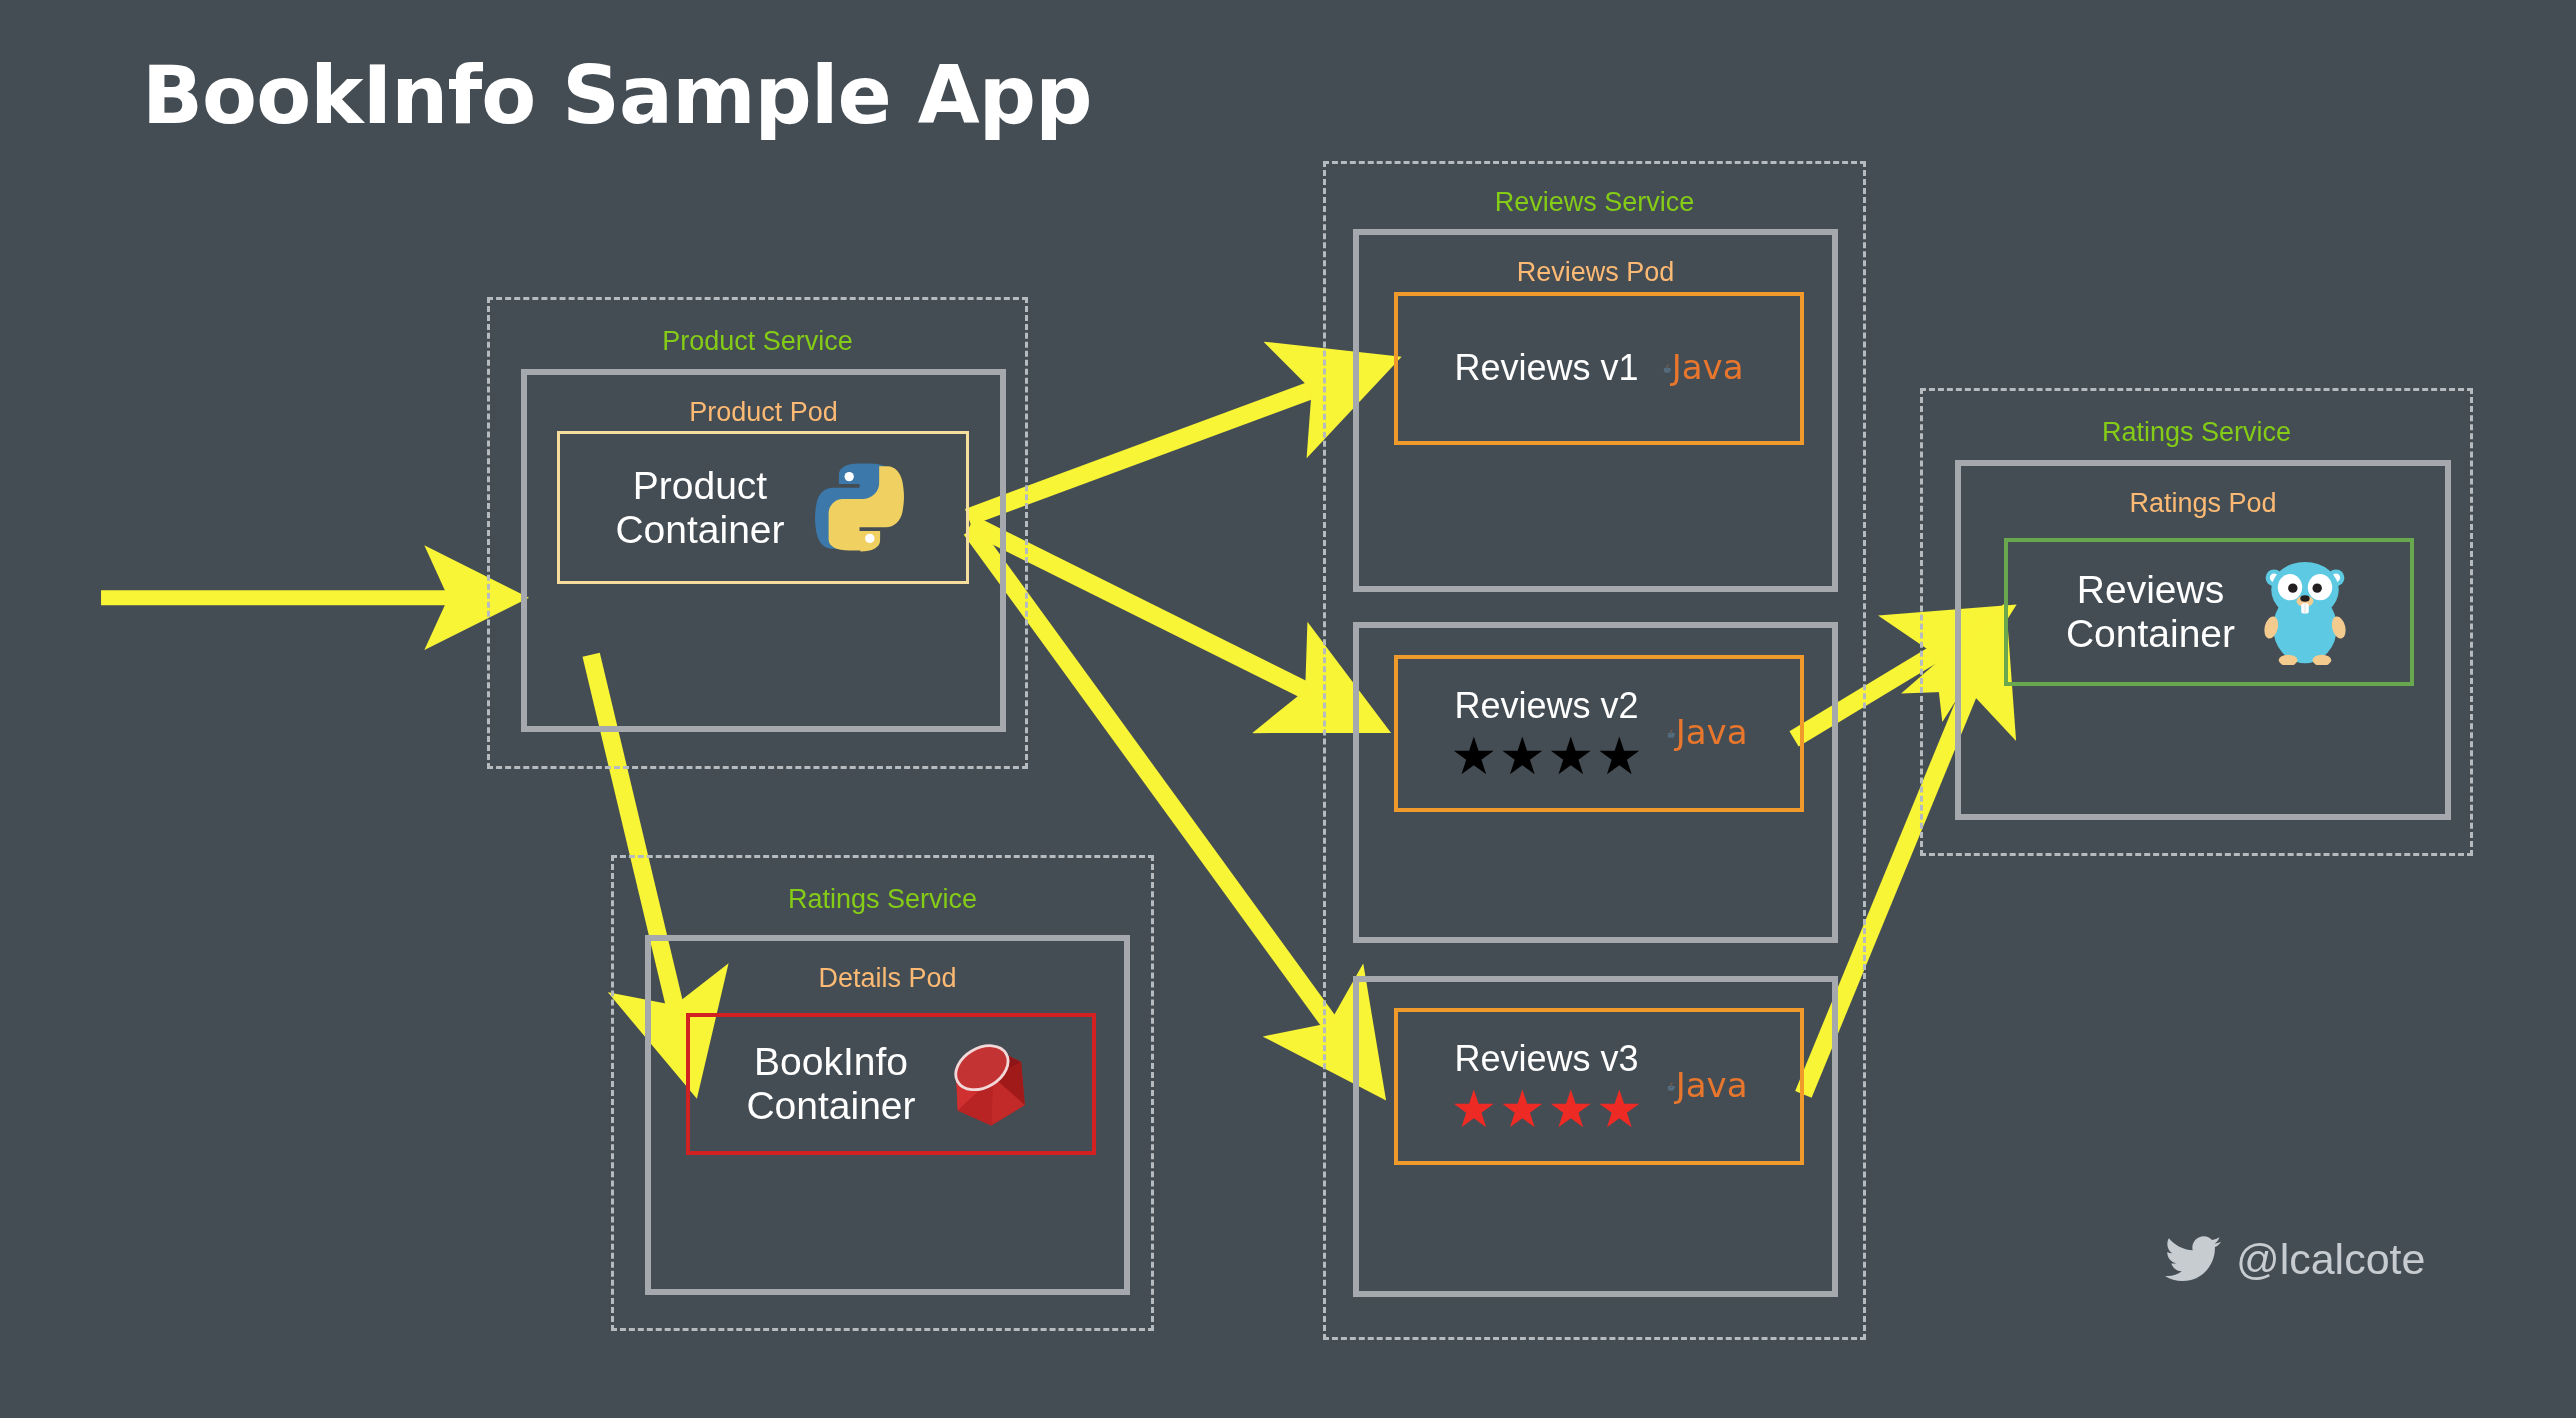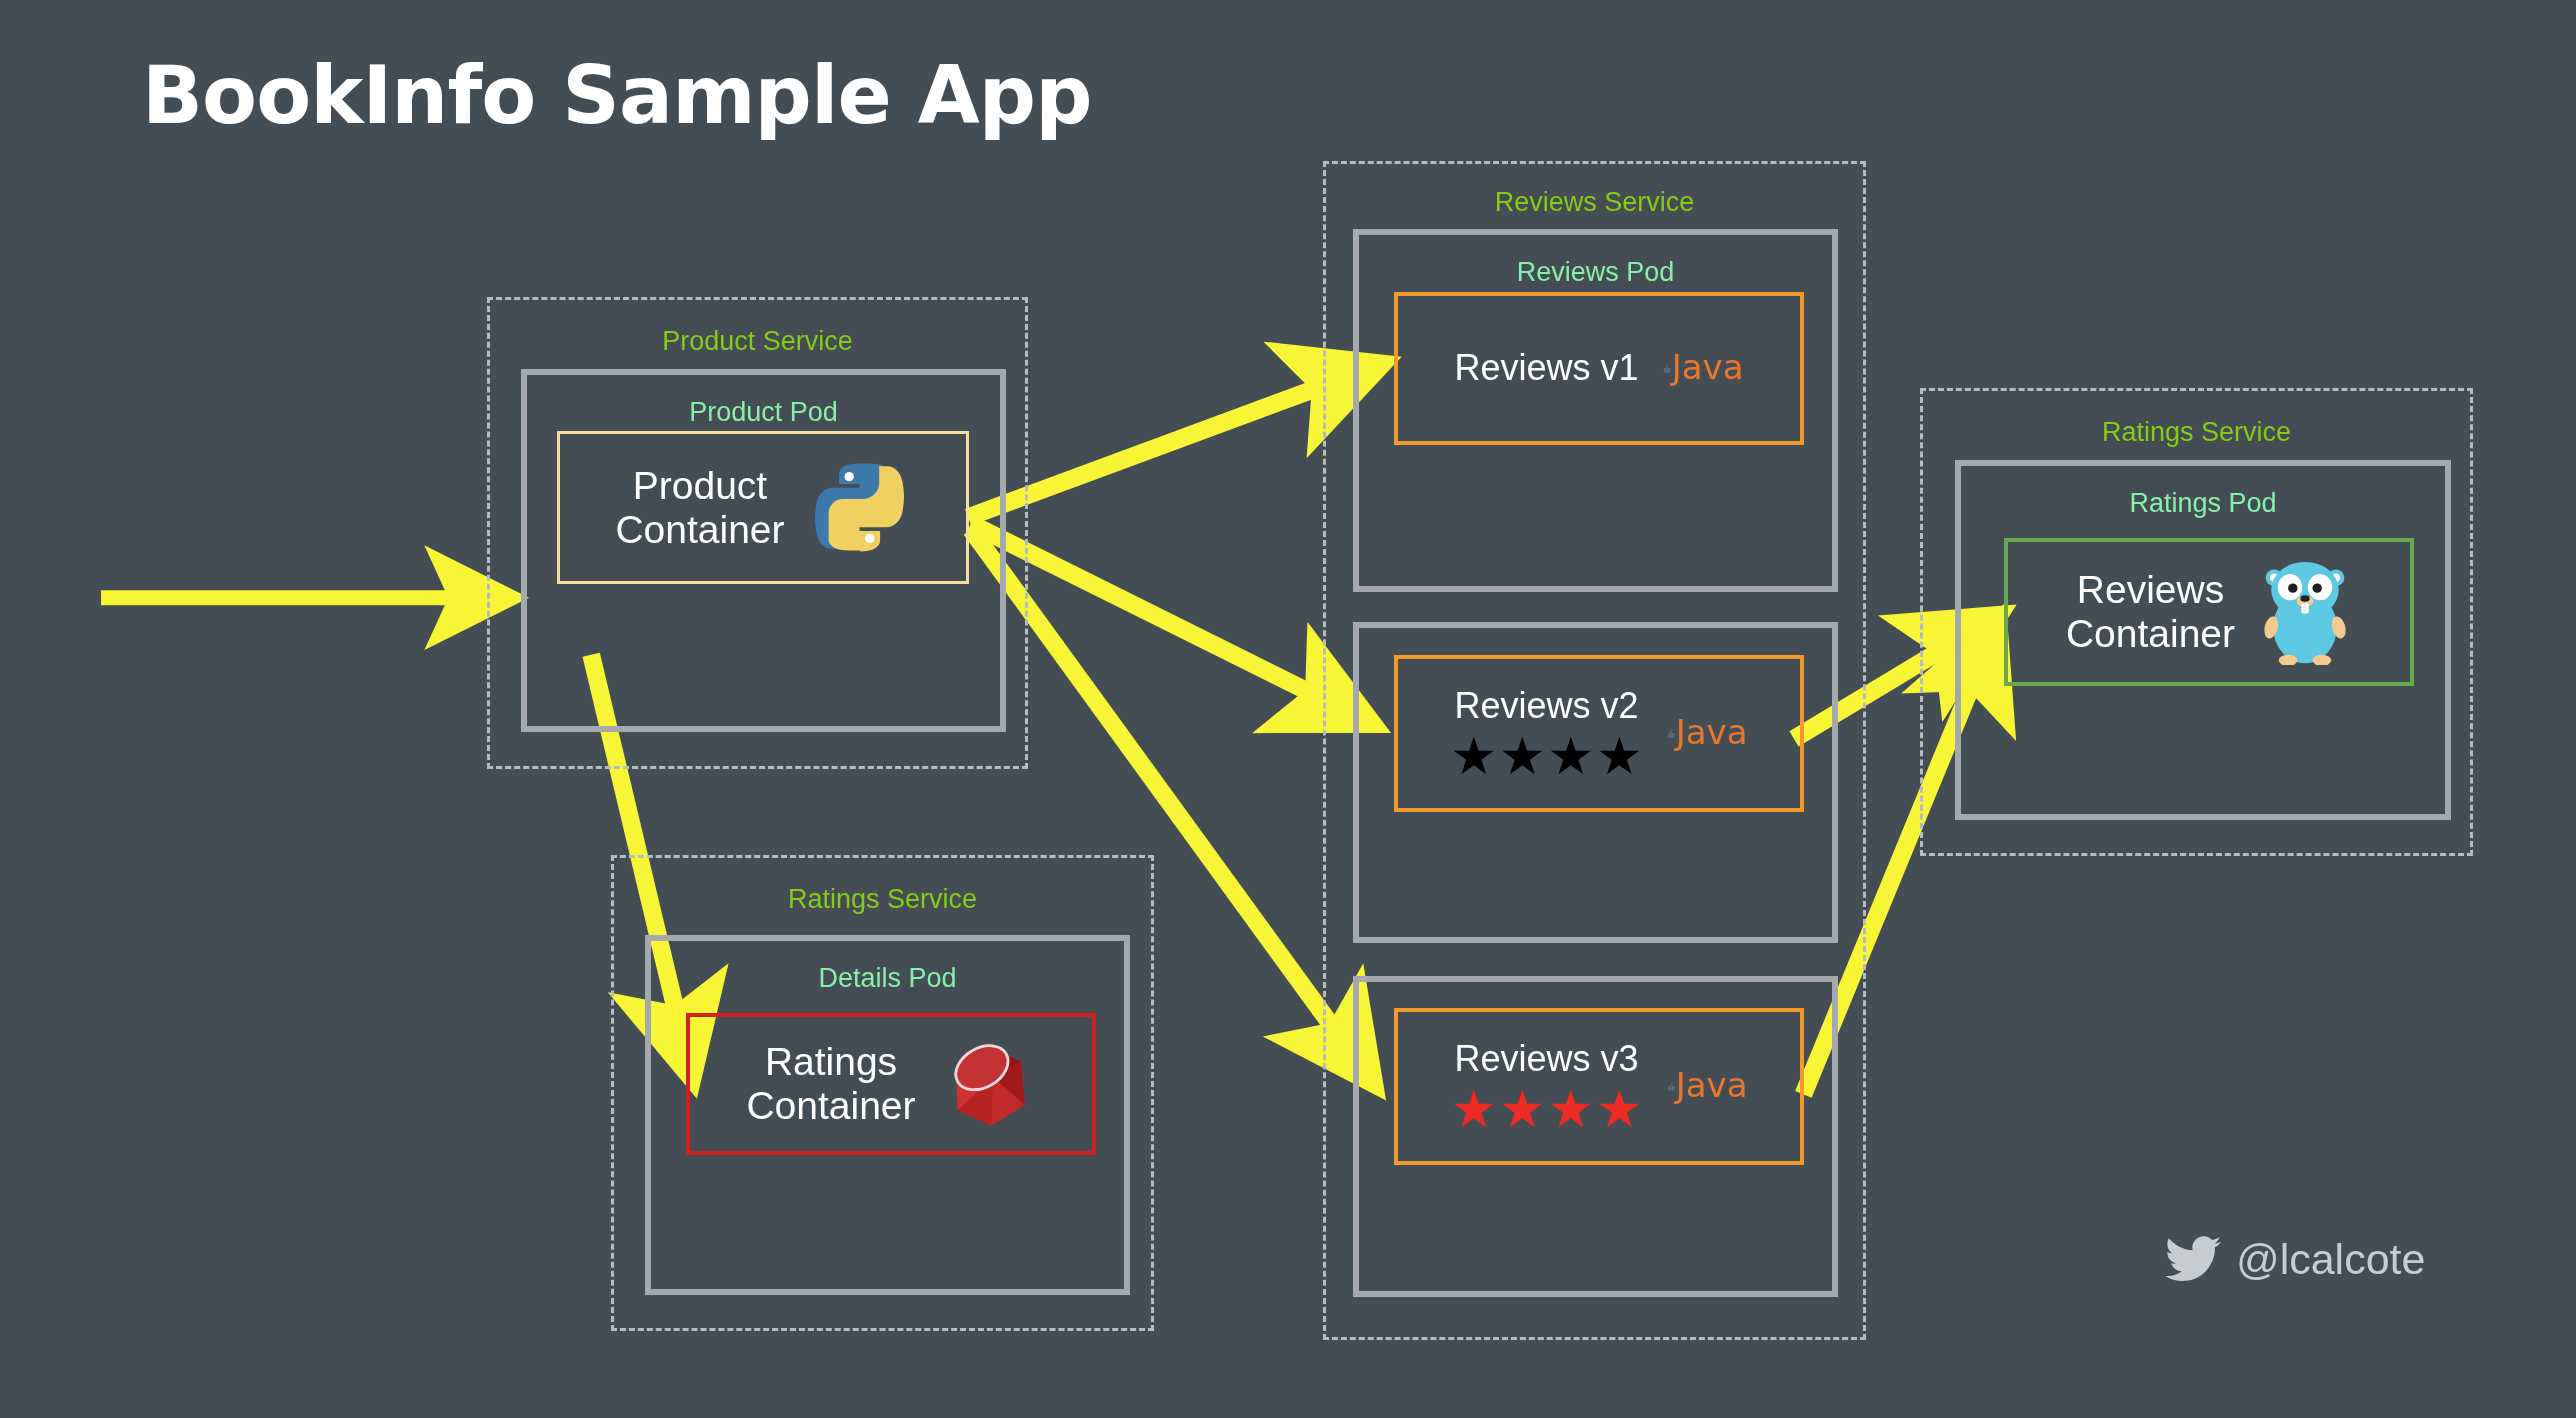--- a/index.html
+++ b/index.html
@@ -33,21 +33,21 @@
   }
 
   
   .pod{
     position:absolute;
     border:6.5px solid #a5a9ad;
     box-sizing:border-box;
   }
   .pod-label{
     position:absolute;left:0;right:0;
-    text-align:center;color:#86efac;
+    text-align:center;color:#fdba74;
     font-size:27px;white-space:nowrap;
   }
 
   
   .container-box{
     position:absolute;box-sizing:border-box;
     display:flex;align-items:center;justify-content:center;
   }
   .cbox-title{
     color:#ffffff;font-size:39px;line-height:1.12;
@@ -154,21 +154,21 @@
   </div>
 
   <div class="service" style="left:611px;top:855px;width:543px;height:476px;">
     <div class="service-label" style="top:26px;">Ratings Service</div>
   </div>
   <div class="pod" style="left:645px;top:935px;width:485px;height:360px;">
     <div class="pod-label" style="top:21.5px;">Details Pod</div>
   </div>
   <div class="container-box" style="left:686px;top:1013px;width:410px;height:142px;border:4.7px solid #d32020;">
     <div class="cbox-inner">
-      <div class="cbox-title">Ratings
+      <div class="cbox-title">BookInfo
 Container</div>
 
       <svg width="97" height="97" viewBox="0 0 104 104">
         <polygon points="18,34 52,10 88,28 92,74 56,96 20,80" fill="#bb2020"></polygon>
         <polygon points="18,34 52,10 58,44" fill="#d33535"></polygon>
         <polygon points="52,10 88,28 58,44" fill="#8f1616"></polygon>
         <polygon points="58,44 88,28 92,74" fill="#a01a1a"></polygon>
         <polygon points="58,44 92,74 56,96" fill="#c22a2a"></polygon>
         <polygon points="58,44 56,96 20,80" fill="#b82424"></polygon>
         <polygon points="58,44 20,80 18,34" fill="#d03030"></polygon>

